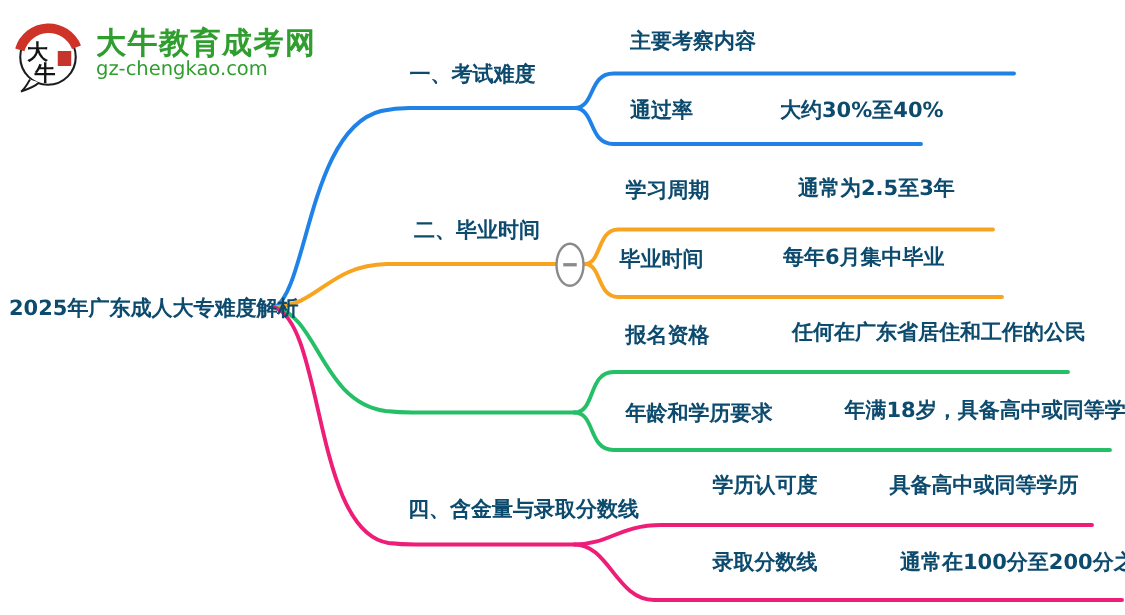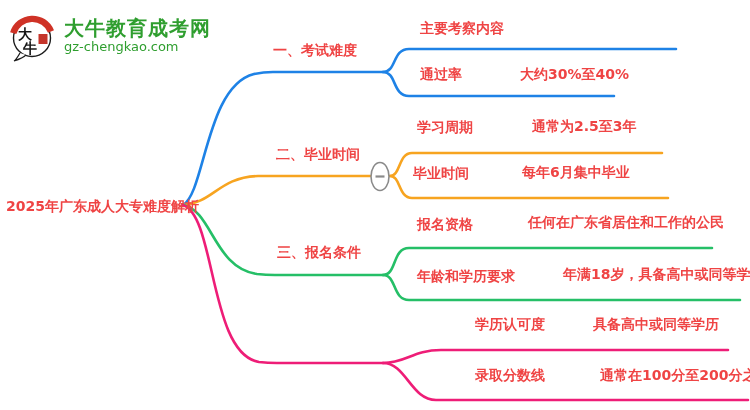--- a/index.html
+++ b/index.html
@@ -2,21 +2,21 @@
 <html><head>
 <meta charset="utf-8">
 <style>
   html,body{margin:0;padding:0;background:#fff;}
   .stage{
     position:relative;width:750px;height:410px;overflow:hidden;background:#fff;
     font-family:"DejaVu Sans","Liberation Sans",sans-serif;
   }
   .links{position:absolute;left:0;top:0;z-index:1;}
   .node{
-    position:absolute;z-index:2;white-space:nowrap;color:#ef4444;
+    position:absolute;z-index:2;white-space:nowrap;color:#0c4a6e;
     font-size:14px;font-weight:600;line-height:20px;cursor:default;
   }
   .root-node{font-weight:700;}
   .logo{position:absolute;left:10px;top:12px;z-index:3;display:flex;align-items:flex-start;cursor:pointer;}
   .logo-icon{width:48px;height:50px;display:block;}
   .brand{margin-left:6px;padding-top:5px;}
   .brand-name{font-size:20px;font-weight:700;color:#2f9e2f;letter-spacing:1px;line-height:22px;}
   .brand-url{font-size:13px;font-weight:400;color:#2f9e2f;line-height:16px;}
 </style>
 </head>
@@ -77,24 +77,24 @@
   <div class="node" style="left:420px;top:18px;">主要考察内容</div>
   <div class="node" style="left:420px;top:64px;">通过率</div>
   <div class="node" style="left:520px;top:64px;">大约30%至40%</div>
 
   <div class="node" style="left:276px;top:144px;">二、毕业时间</div>
   <div class="node" style="left:417px;top:117px;">学习周期</div>
   <div class="node" style="left:532px;top:116px;">通常为2.5至3年</div>
   <div class="node" style="left:413px;top:163px;">毕业时间</div>
   <div class="node" style="left:522px;top:162px;">每年6月集中毕业</div>
 
-  <div class="node" style="left:277px;top:242px;">三、报名条件</div>
   <div class="node" style="left:417px;top:214px;">报名资格</div>
   <div class="node" style="left:528px;top:212px;">任何在广东省居住和工作的公民</div>
   <div class="node" style="left:417px;top:266px;">年龄和学历要求</div>
   <div class="node" style="left:563px;top:264px;">年满18岁，具备高中或同等学历</div>
 
+  <div class="node" style="left:272px;top:330px;">四、含金量与录取分数线</div>
   <div class="node" style="left:475px;top:314px;">学历认可度</div>
   <div class="node" style="left:593px;top:314px;">具备高中或同等学历</div>
   <div class="node" style="left:475px;top:365px;">录取分数线</div>
   <div class="node" style="left:600px;top:365px;">通常在100分至200分之间</div>
 
 </div>
 
 </body></html>

